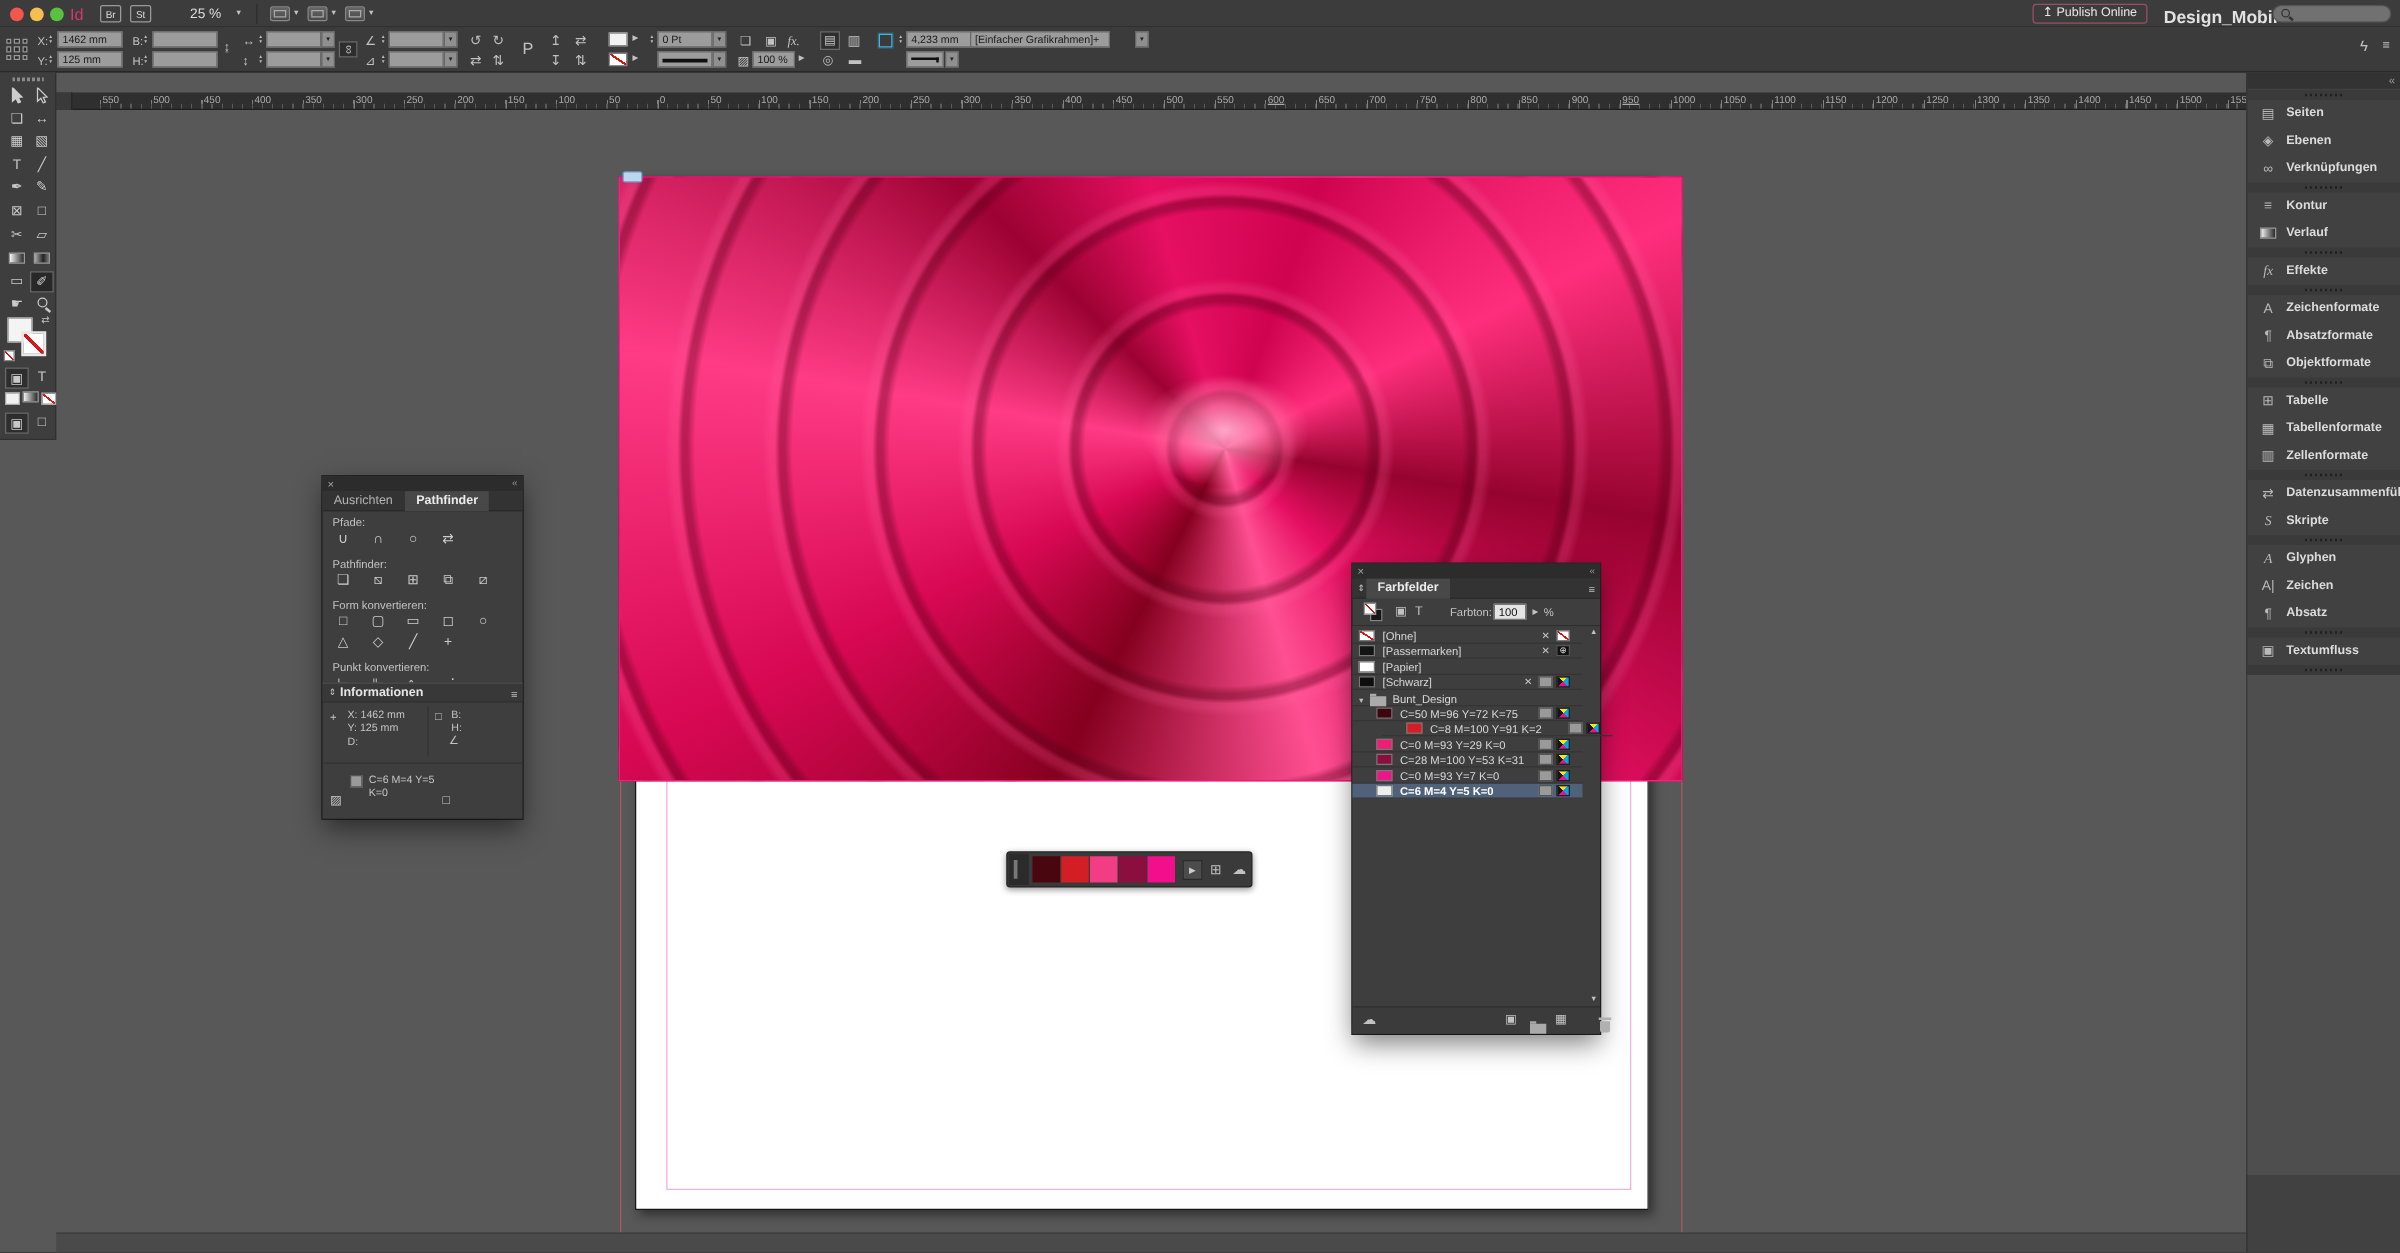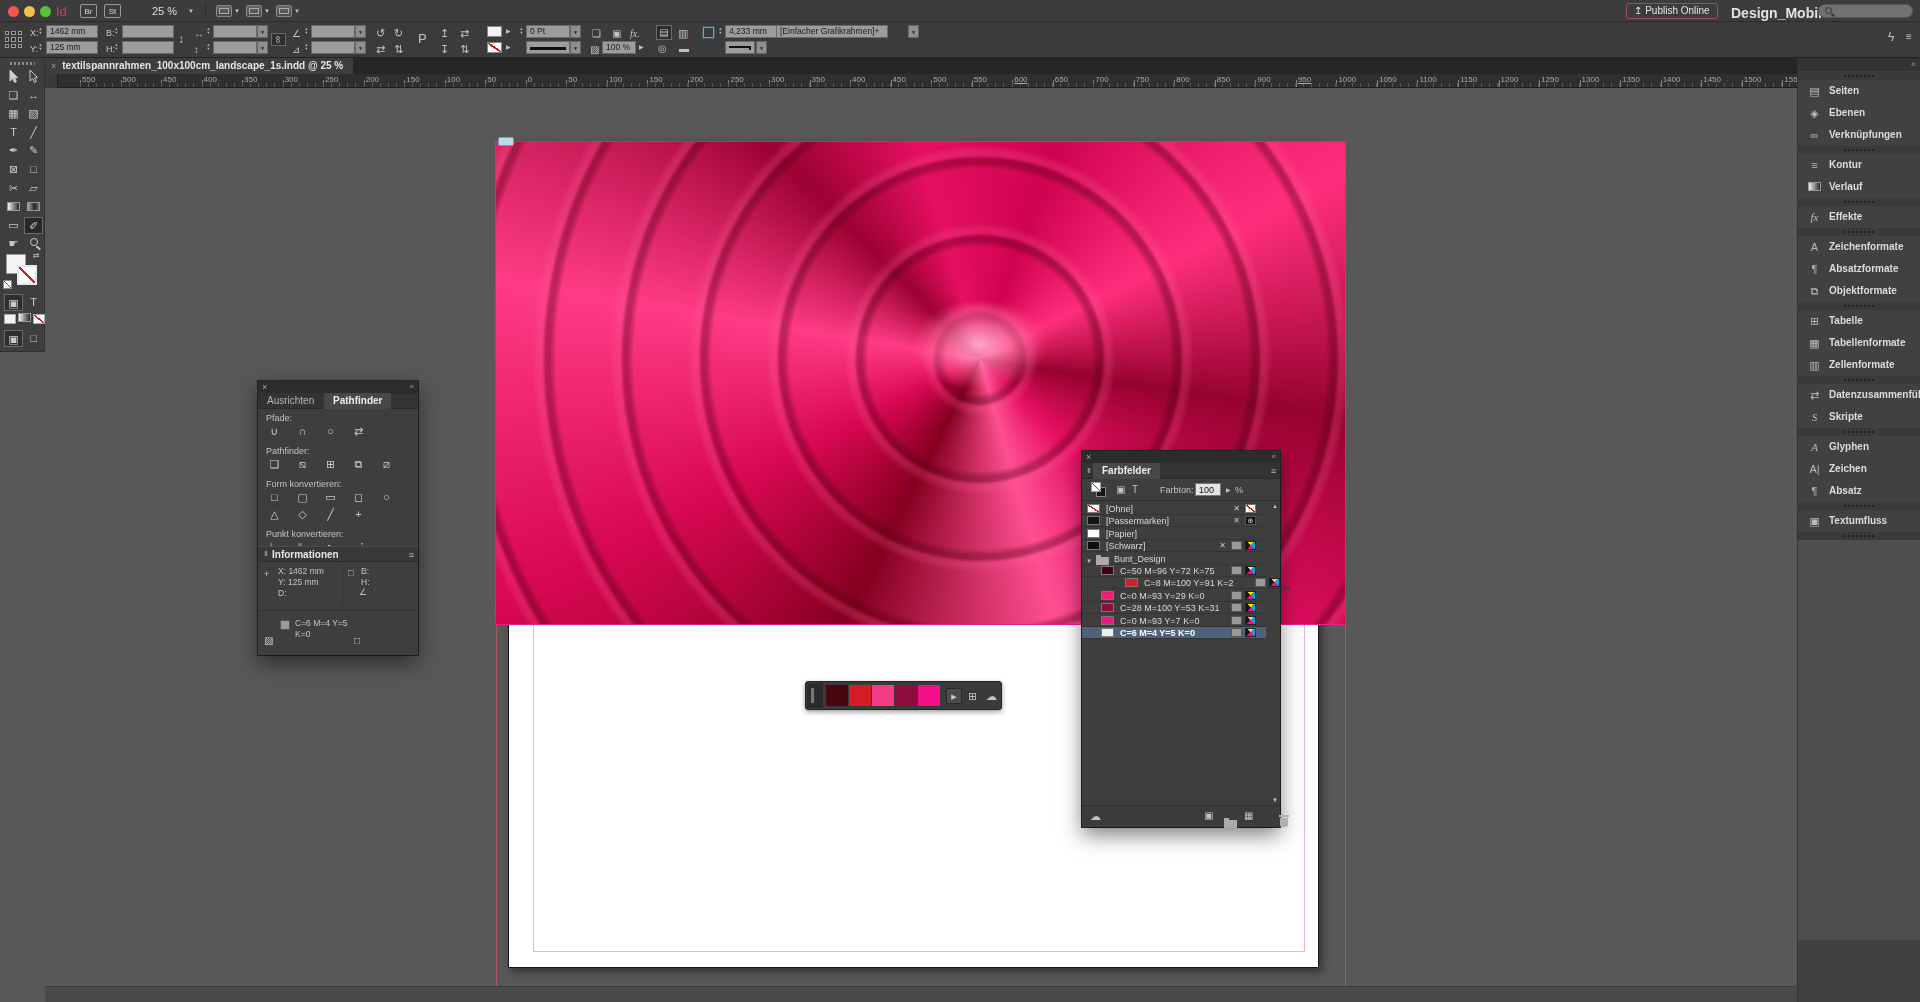--- a/index.html
+++ b/index.html
@@ -268,25 +268,20 @@
       <div style="margin-top:4px;height:4px;border-top:2px solid #111;border-right:2px solid #111"></div>
       </div>
     <div class="abs dd" style="left:756px;top:19px">▼</div>
     <div class="abs ic" style="left:782px;top:7px">▦</div>
     <div class="abs fld" style="left:776px;top:3px;width:112px">[Einfacher Grafikrahmen]+</div>
     <div class="abs dd" style="left:908px;top:3px">▼</div>
     <div class="abs ic" style="left:1888px;top:9px;font-size:12px">ϟ</div>
     <div class="abs ic" style="left:1906px;top:10px;font-size:10px">≡</div>
   </div>
 
-  <div id="tabbar" class="abs">
-    <div id="doctab" class="abs">
-      <span class="x">×</span><span>textilspannrahmen_100x100cm_landscape_1s.indd @ 25 %</span>
-    </div>
-  </div>
   <div id="ruler" class="abs">
       <span class="rlabel" style="left: 37px;">550</span>
       <span class="rlabel" style="left: 77.53px;">500</span>
       <span class="rlabel" style="left: 118.06px;">450</span>
       <span class="rlabel" style="left: 158.59px;">400</span>
       <span class="rlabel" style="left: 199.12px;">350</span>
       <span class="rlabel" style="left: 239.65px;">300</span>
       <span class="rlabel" style="left: 280.18px;">250</span>
       <span class="rlabel" style="left: 320.71px;">200</span>
       <span class="rlabel" style="left: 361.24px;">150</span>

